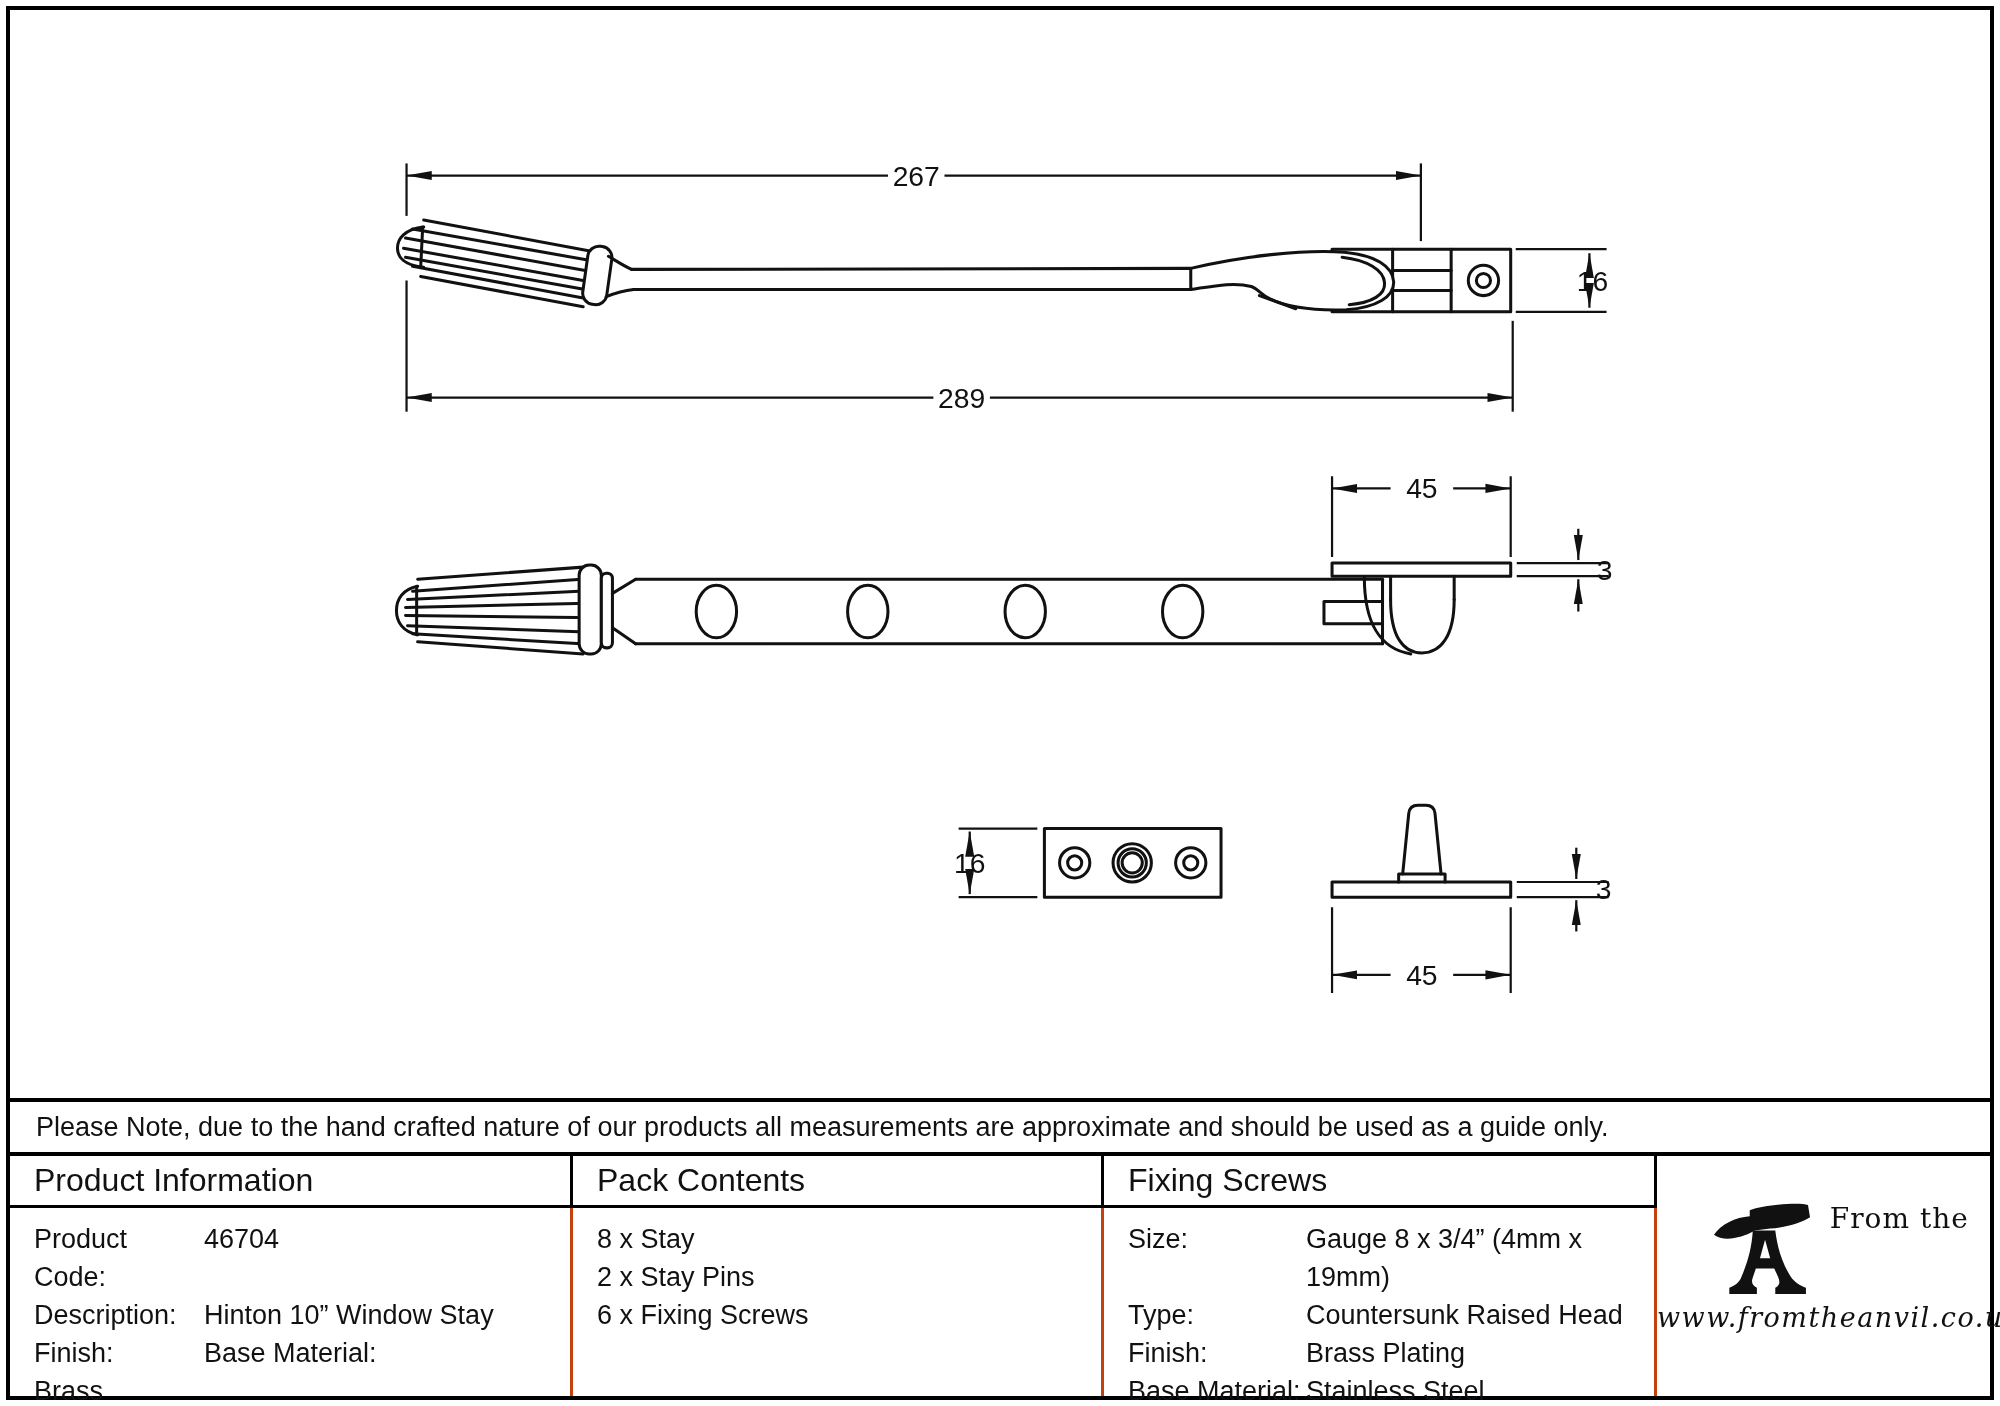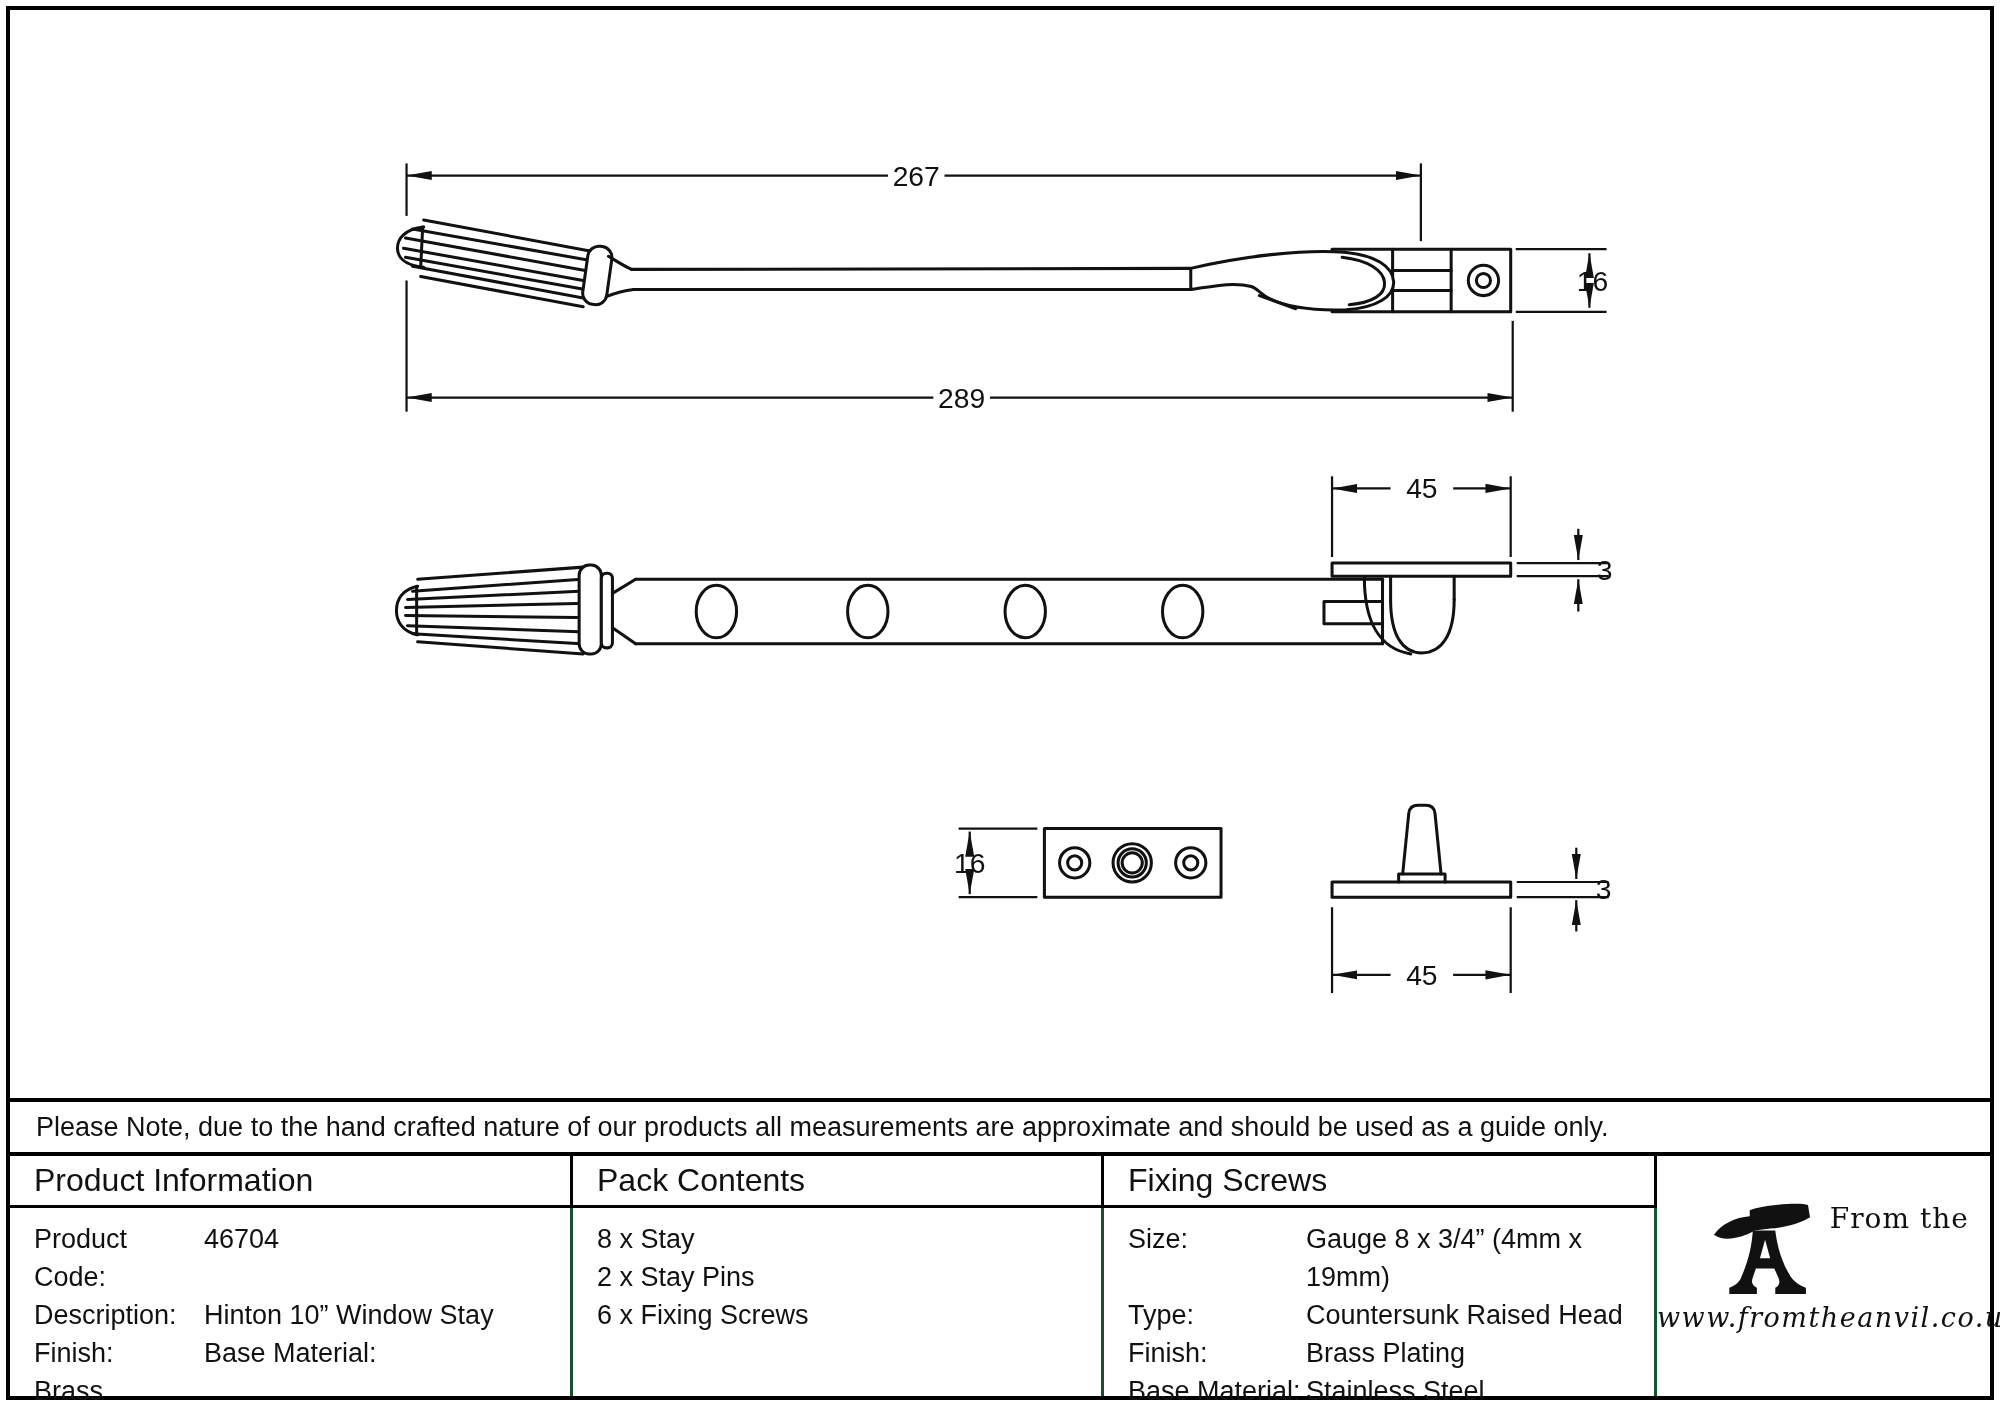--- a/index.html
+++ b/index.html
@@ -7,21 +7,21 @@
   .page{position:absolute;inset:6px;border:4px solid #000;display:flex;flex-direction:column;background:#fff;}
   .drawing-area{flex:1;overflow:hidden;}
   svg.drawing{width:100%;height:100%;display:block;}
   .stroke{fill:none;stroke:#111;stroke-width:3;stroke-linecap:round;stroke-linejoin:round;}
   .thin{fill:none;stroke:#111;stroke-width:2.2;stroke-linecap:butt;}
   .whitefill{fill:#fff;stroke:#111;stroke-width:3;stroke-linejoin:round;}
   .dimtext{font-family:"Liberation Sans",sans-serif;font-size:28px;fill:#111;text-anchor:middle;}
   .note-row{height:50px;border-top:4px solid #000;display:flex;align-items:center;padding:0 26px;font-size:27px;flex:none;}
   .info-grid{border-top:4px solid #000;flex:none;display:grid;grid-template-columns:563px 531px 553px 1fr;grid-template-rows:52px 188px;}
   .hcell{border-right:3px solid #000;border-bottom:3px solid #000;display:flex;align-items:center;padding:0 24px;font-size:32px;}
-  .ccell{border-right:3px solid #14532d;padding:12px 24px 0 24px;font-size:27px;line-height:38px;}
+  .ccell{border-right:3px solid #c2410c;padding:12px 24px 0 24px;font-size:27px;line-height:38px;}
   .logo-cell{grid-column:4;grid-row:1/3;display:flex;align-items:center;justify-content:center;}
   .kv{display:grid;grid-template-columns:170px 1fr;}
   .kv2{display:grid;grid-template-columns:178px 1fr;}
   .pack-list div{line-height:38px;}
   .logo{display:flex;flex-direction:column;align-items:center;margin-top:-18px;}
   .logo-top{display:flex;align-items:flex-start;}
   .anvil-icon{width:104px;height:94px;display:block;}
   .logo-right{display:flex;flex-direction:column;margin-left:2px;}
   .from-the{font-family:"DejaVu Serif",serif;font-size:28px;padding-left:14px;letter-spacing:1px;}
   .brand-line{font-family:"DejaVu Serif",serif;font-size:84px;line-height:0.82;letter-spacing:2px;}

